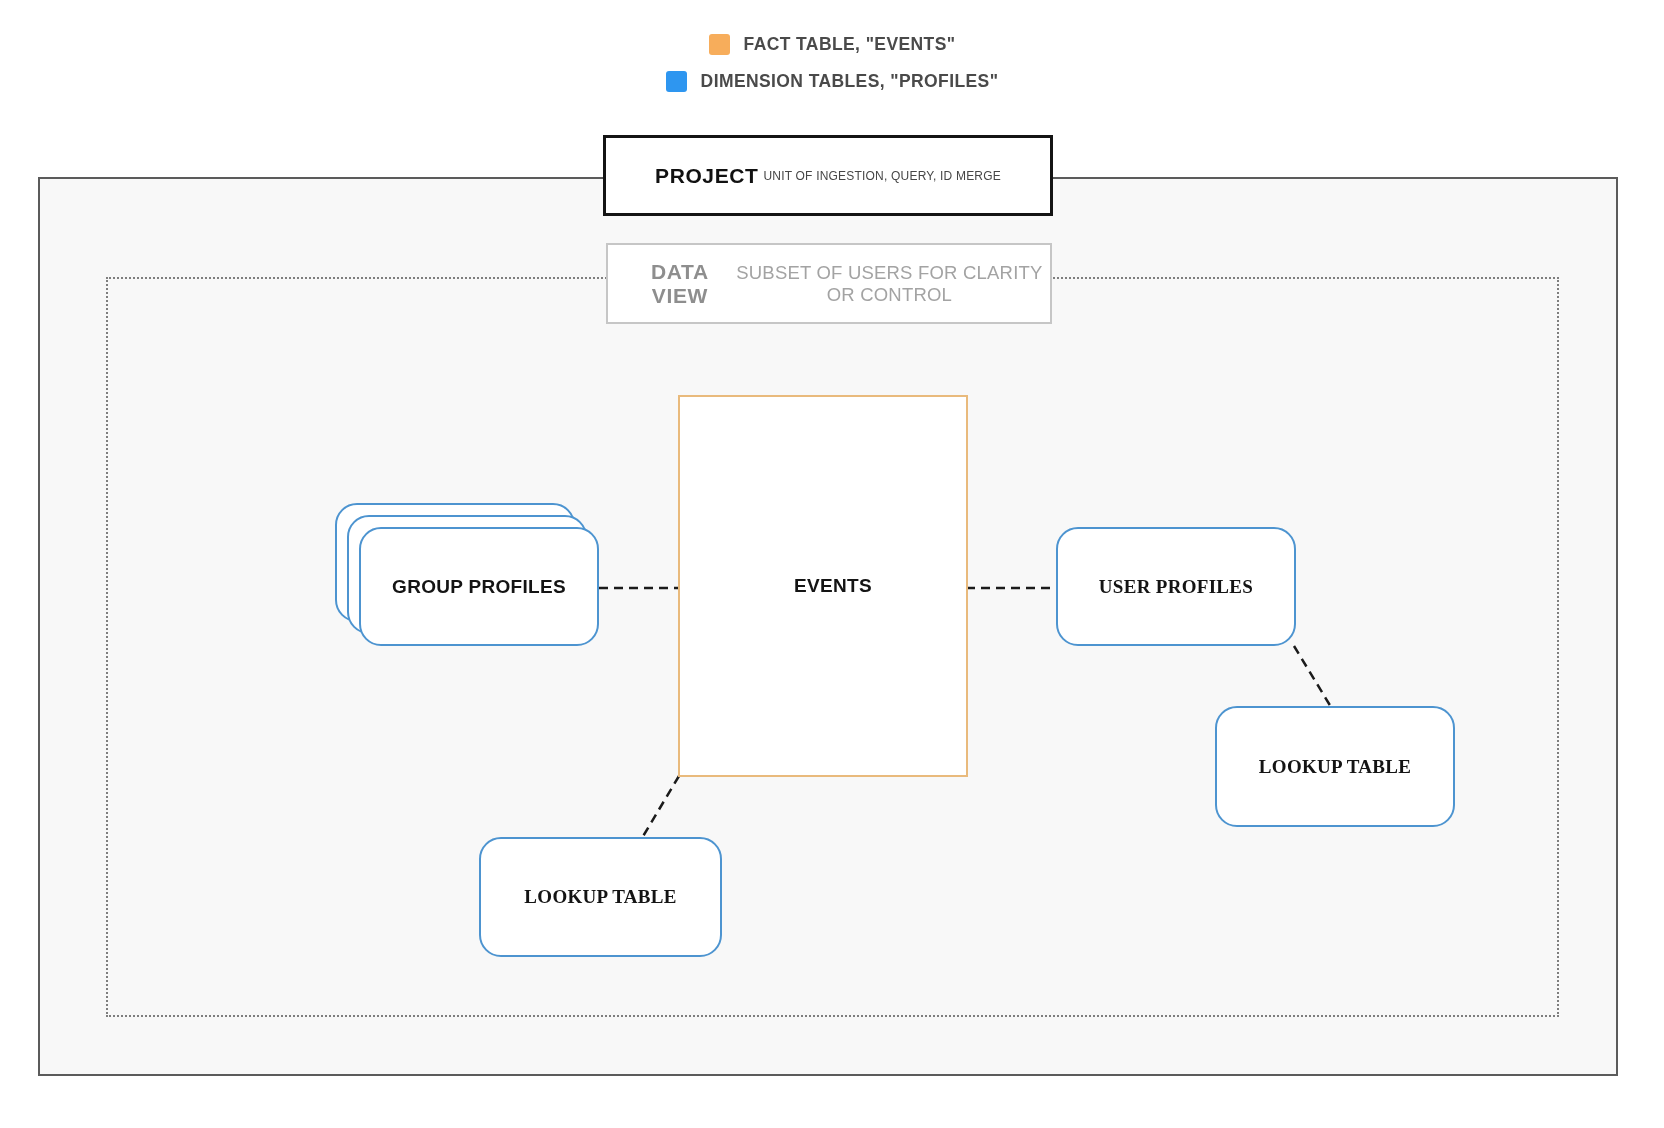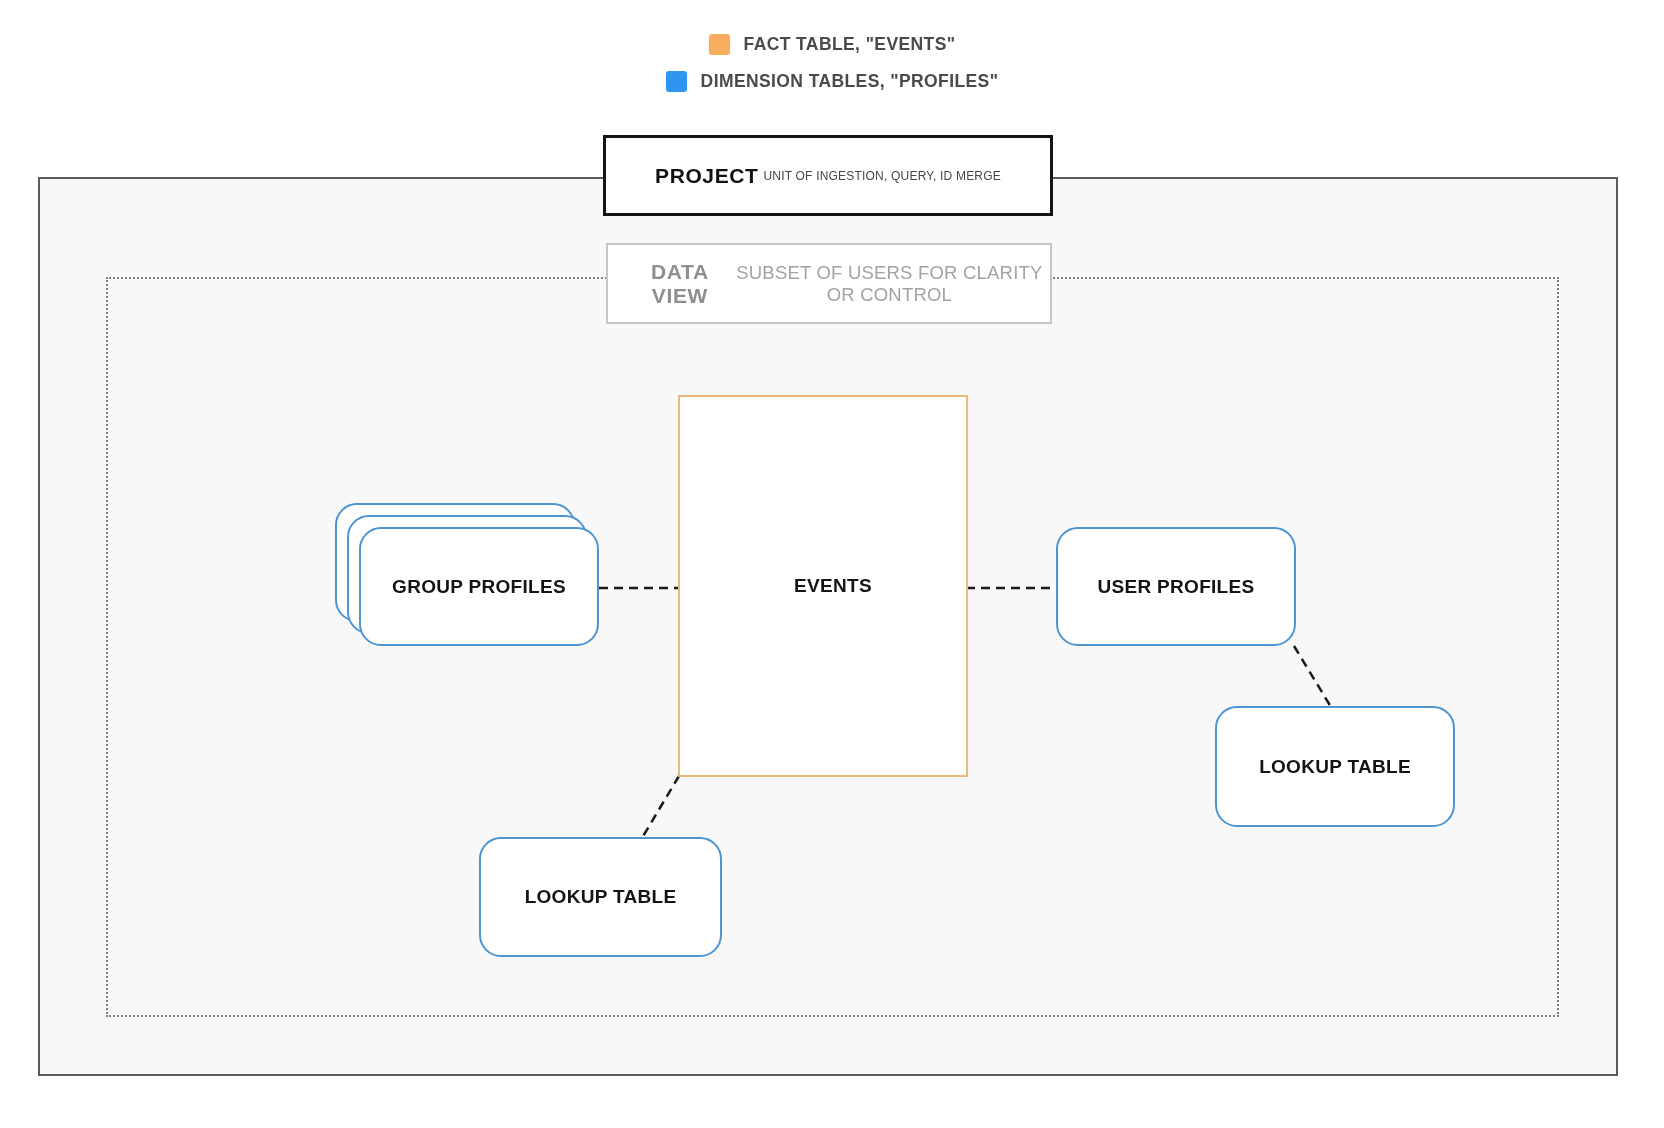--- a/index.html
+++ b/index.html
@@ -166,20 +166,21 @@
     border: 2px solid #4D94D0;
     border-radius: 22px;
     background: #ffffff;
     display: flex;
     align-items: center;
     justify-content: center;
   }
   .dim-node {
     position: absolute;
     z-index: 10;
+    font-family: Liberation Serif, serif;
   }
   .user-profiles { left: 1056px; top: 527px; width: 240px; height: 119px; }
   .lookup-right  { left: 1215px; top: 706px; width: 240px; height: 121px; }
   .lookup-bottom { left: 479px;  top: 837px; width: 243px; height: 120px; }
 
   .group-stack {
     position: absolute;
     left: 335px;
     top: 503px;
     width: 264px;

